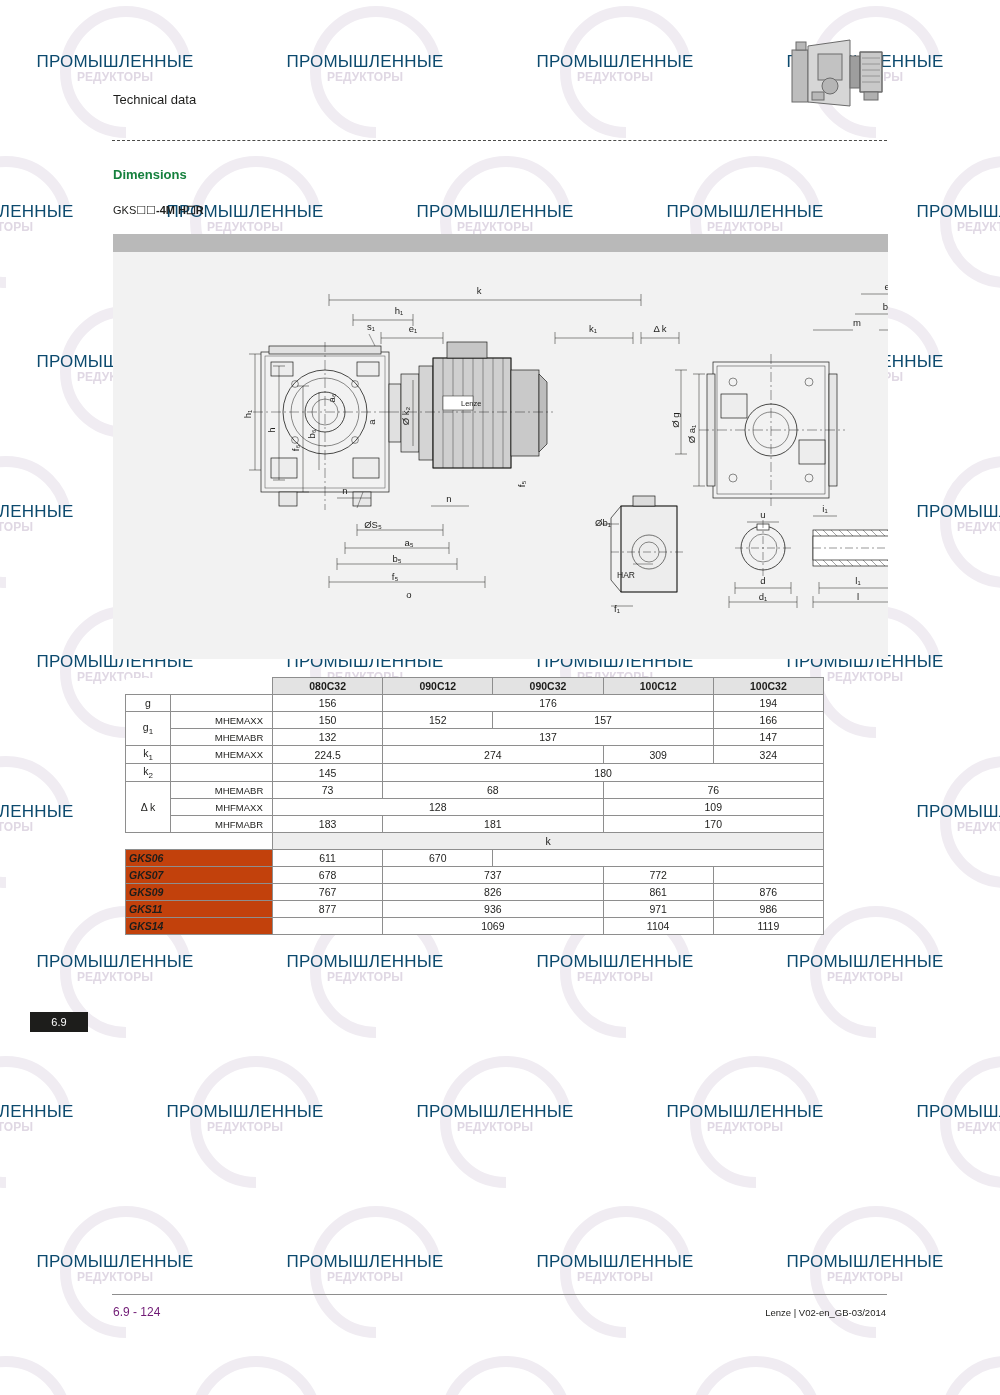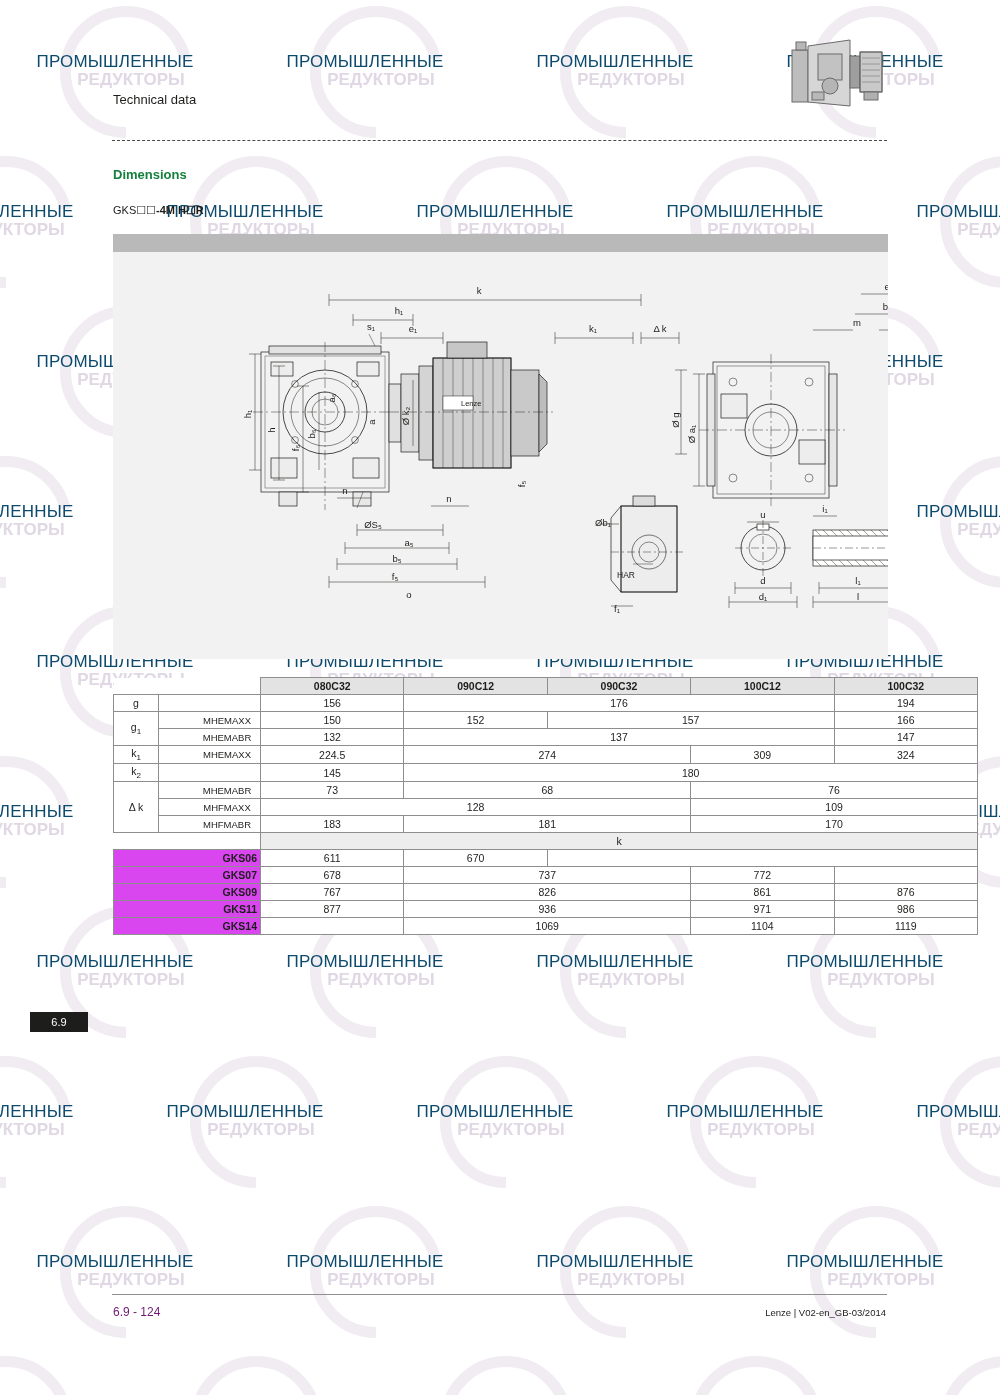--- a/index.html
+++ b/index.html
@@ -27,21 +27,21 @@
     text-align:center;
   }
   .wm-ring{
     position:absolute;left:60px;top:6px;
     width:110px;height:110px;
     border-radius:50%;
     border:11px solid #f0ecf2;
     clip-path:polygon(0 0,100% 0,100% 40%,50% 40%,50% 100%,0 100%);
   }
   .wm-t1{position:absolute;top:52px;left:0;width:100%;font-size:17px;letter-spacing:.2px;color:#0c4a6e;}
-  .wm-t2{position:absolute;top:70px;left:16px;width:100%;font-size:17px;font-weight:bold;color:#e0d8e4;}
+  .wm-t2{position:absolute;top:70px;left:0;width:100%;font-size:12px;font-weight:bold;color:#e0d8e4;}
 
   
   #page{position:absolute;inset:0;z-index:2;}
 
   .title{
     position:absolute;left:113px;top:48px;
     font-size:23px;font-weight:normal;color:#1d1d1b;
     letter-spacing:.1px;
   }
   .subtitle{
@@ -79,36 +79,37 @@
     background:#b9b9b9;
   }
   #drawing svg{position:absolute;left:0;top:0;}
 
   
   #table-wrap{
     position:absolute;left:113px;top:677px;width:775px;
   }
   table{
     border-collapse:collapse;
-    width:865px;
+    width:699px;
     font-size:10.5px;
     color:#1d1d1b;
+    margin-left:12px;
   }
   th,td{
     border:1px solid #8e8e8e;
     padding:1px 3px;
     height:14px;
     text-align:center;
     font-weight:normal;
     background:#ffffff;
   }
   thead th{background:#e3e3e3;font-weight:bold;font-size:10.5px;}
   td.lbl{width:38px;text-align:center;}
   td.lbl2{width:60px;text-align:center;font-size:9.5px;padding-left:38px;}
-  td.rowhead{font-weight:bold;background:#d946ef;text-align:right;}
+  td.rowhead{font-weight:bold;background:#c2410c;text-align:left;font-style:italic;}
   td.kspan{background:#ededed;}
   .sub{font-size:8px;vertical-align:sub;}
 
   
   .chip{
     position:absolute;left:30px;top:1012px;
     width:58px;height:20px;background:#1d1d1b;color:#fff;
     font-size:11px;display:flex;align-items:center;justify-content:center;
   }
 

